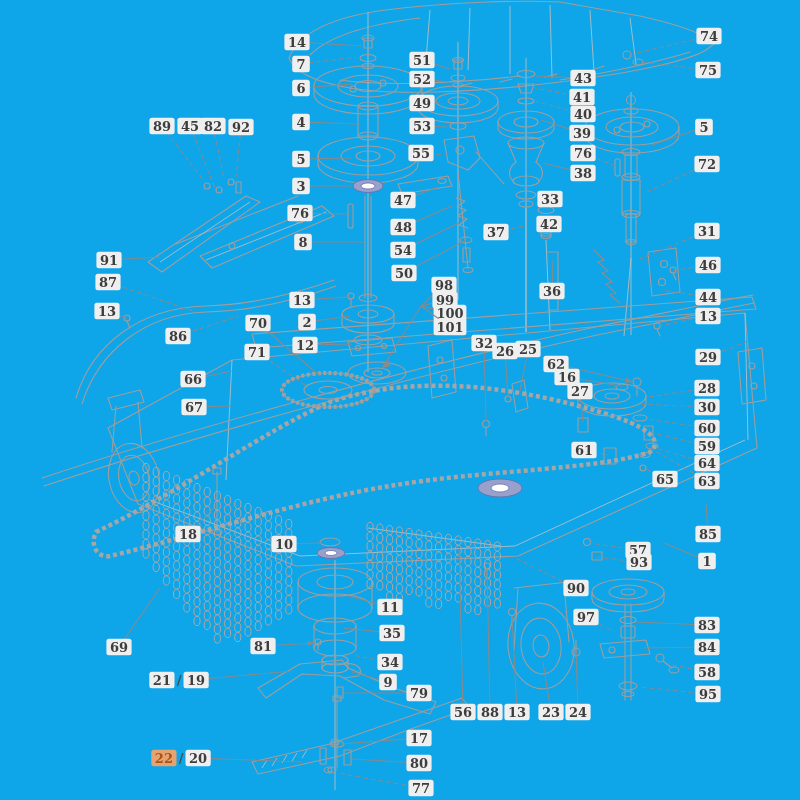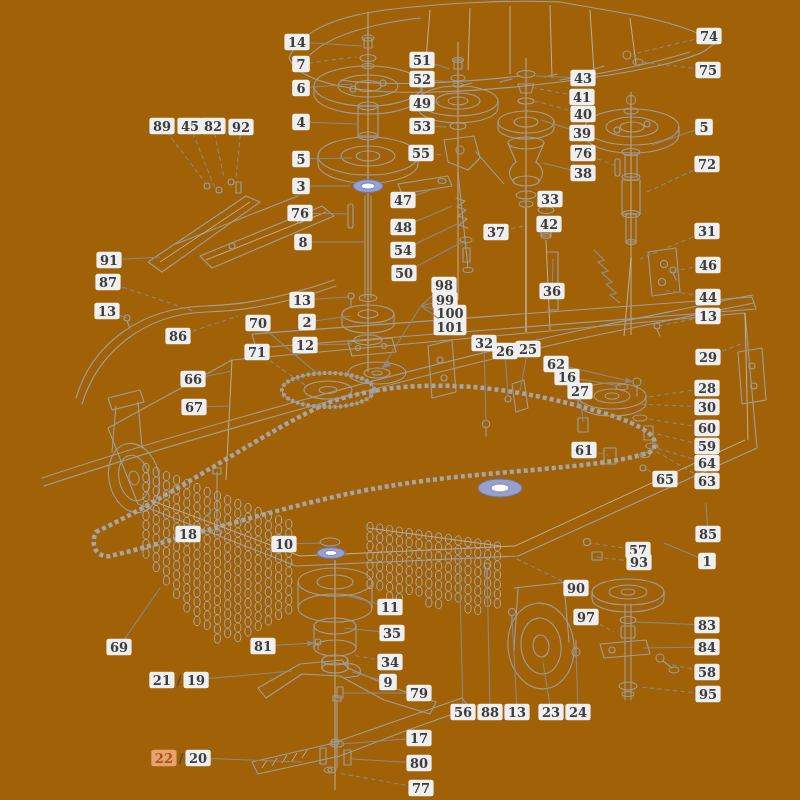--- a/index.html
+++ b/index.html
@@ -1,16 +1,16 @@
 <!DOCTYPE html>
 <html><head>
 <meta charset="utf-8">
 <style>
   html,body{margin:0;padding:0;background:#ffffff;}
-  .stage{width:800px;height:800px;position:relative;background:#a16207;overflow:hidden;}
+  .stage{width:800px;height:800px;position:relative;background:#0ea5e9;overflow:hidden;}
   svg{display:block;}
   .art{stroke:#9e9e9e;fill:none;stroke-width:1.1;stroke-linejoin:round;stroke-linecap:round;}
   .art-thin{stroke:#c3c3c3;fill:none;stroke-width:0.8;}
   .art-dark{stroke:#8d8d8d;fill:none;stroke-width:1.2;}
   .chainline{stroke:#a6a6a6;fill:none;stroke-width:4.5;stroke-dasharray:4 3;}
   .toothring{stroke:#a2a2a2;fill:none;stroke-width:4;stroke-dasharray:3 2.4;}
   .leader{stroke:#8a8a8a;stroke-width:1.05;fill:none;}
   .leader.dashed{stroke-dasharray:4.5 3.2;}
   .lblbox{fill:#efefef;}
   .lbltxt{font-family:"DejaVu Serif", serif;font-size:13px;font-weight:bold;fill:#3d3d3d;}

